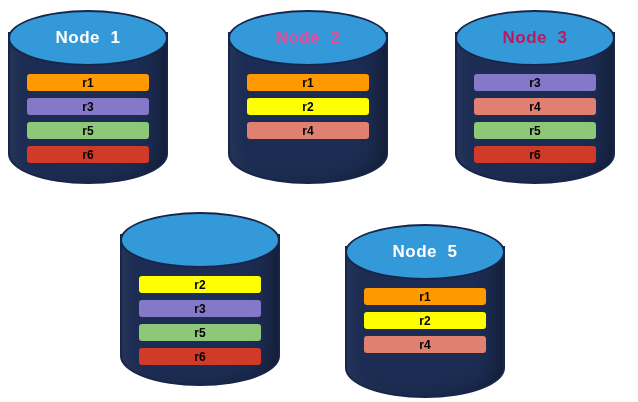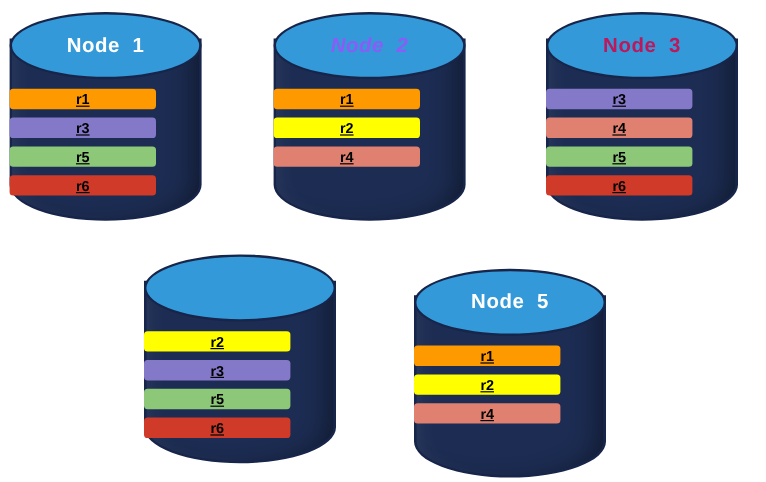--- a/index.html
+++ b/index.html
@@ -72,24 +72,24 @@
 
   
   .replicas {
     position: absolute;
     left: 0;
     top: 56px;
     width: 160px;
     padding: 8px 0 0 0;
     display: flex;
     flex-direction: column;
+    align-items: center;
     gap: 7px;
     z-index: 4;
     box-sizing: border-box;
-    text-decoration: underline;
   }
   .replica {
     width: 122px;
     height: 17px;
     border-radius: 3px;
     display: flex;
     align-items: center;
     justify-content: center;
     font-size: 12px;
     font-weight: bold;
@@ -109,21 +109,21 @@
       <div class="replicas">
         <div class="replica" style="background: rgb(255, 153, 0);">r1</div>
         <div class="replica" style="background: rgb(132, 121, 200);">r3</div>
         <div class="replica" style="background: rgb(140, 200, 120);">r5</div>
         <div class="replica" style="background: rgb(208, 58, 40);">r6</div>
       </div>
     </div>
     <div class="node" style="left: 228px; top: 10px;">
       <div class="cyl-body" style="background: rgb(28, 44, 82); border-color: rgb(23, 37, 74);"></div>
       <div class="cyl-top" style="background: rgb(51, 153, 216); border-color: rgb(23, 37, 74);"></div>
-      <div class="cyl-title" style="color: #8b5cf6; font-style: italic;">Node  2</div>
+      <div class="cyl-title" style="color: #ec4899;">Node  2</div>
       <div class="replicas">
         <div class="replica" style="background: rgb(255, 153, 0);">r1</div>
         <div class="replica" style="background: rgb(255, 255, 0);">r2</div>
         <div class="replica" style="background: rgb(224, 128, 112);">r4</div>
       </div>
     </div>
     <div class="node" style="left: 455px; top: 10px;">
       <div class="cyl-body" style="background: rgb(28, 44, 82); border-color: rgb(23, 37, 74);"></div>
       <div class="cyl-top" style="background: rgb(51, 153, 216); border-color: rgb(23, 37, 74);"></div>
       <div class="cyl-title" style="color: #be185d;">Node  3</div>

